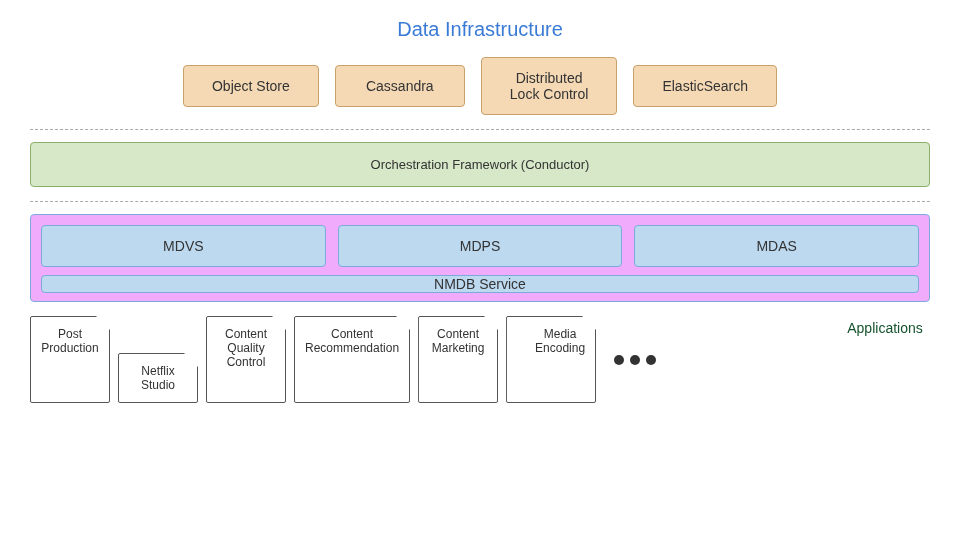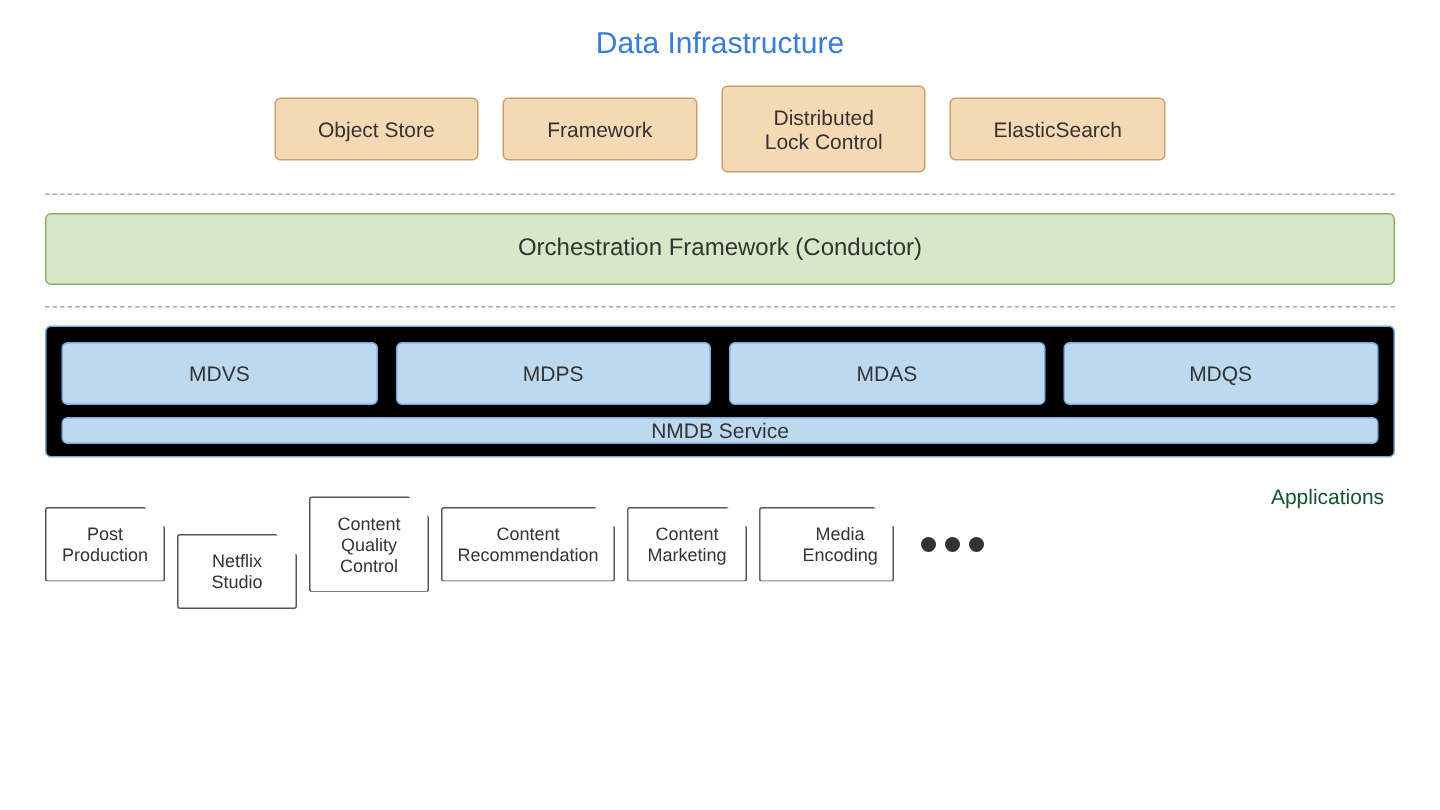--- a/index.html
+++ b/index.html
@@ -53,31 +53,31 @@
     .orch-row {
       width: 100%;
       margin-bottom: 14px;
     }
     .orch-box {
       background: #d6e8c8;
       border: 1.5px solid #8aaf6a;
       border-radius: 4px;
       padding: 14px;
       text-align: center;
-      font-size: 16px;
+      font-size: 13px;
       color: #333;
       width: 100%;
     }
 
     
     .services-block {
       width: 100%;
       border: 1.5px solid #7aabdb;
       border-radius: 4px;
-      background: #000000;
+      background: #f0abfc;
       padding: 10px 10px 8px 10px;
       margin-bottom: 14px;
     }
     .md-row {
       display: flex;
       gap: 12px;
       margin-bottom: 8px;
     }
     .md-box {
       background: #bdd9f0;
@@ -112,21 +112,20 @@
       font-weight: 500;
       margin-left: auto;
       align-self: flex-start;
       padding-top: 4px;
       min-width: 90px;
       text-align: center;
     }
     .apps-row {
       display: flex;
       gap: 8px;
-      align-items: center;
       flex: 1;
     }
     
     .app-box {
       background: #fff;
       border: 1.5px solid #555;
       border-radius: 2px;
       padding: 10px 10px;
       text-align: center;
       font-size: 12px;
@@ -148,40 +147,39 @@
       border-radius: 50%;
     }
   </style>
 </head>
 <body>
 
 <div class="page-title">Data Infrastructure</div>
 
 <div class="infra-row">
   <div class="infra-box" style="white-space: pre-line;">Object Store</div>
-  <div class="infra-box">Framework</div>
+  <div class="infra-box">Cassandra</div>
   <div class="infra-box" style="white-space: pre-line;">Distributed
 Lock Control</div>
   <div class="infra-box">ElasticSearch</div>
 </div>
 
 <hr class="dashed-sep">
 
 <div class="orch-row">
   <div class="orch-box">Orchestration Framework (Conductor)</div>
 </div>
 
 <hr class="dashed-sep">
 
 <div class="services-block">
   <div class="md-row">
     <div class="md-box">MDVS</div>
     <div class="md-box">MDPS</div>
     <div class="md-box">MDAS</div>
-    <div class="md-box">MDQS</div>
   </div>
   <div class="nmdb-box">NMDB Service</div>
 </div>
 
 <div class="apps-section">
   <div class="apps-row">
     <div class="app-box" style="white-space: pre-line;">Post
 Production</div>
     <div class="app-box" style="white-space: pre-line; margin-top: 37px;">Netflix
 Studio</div>

